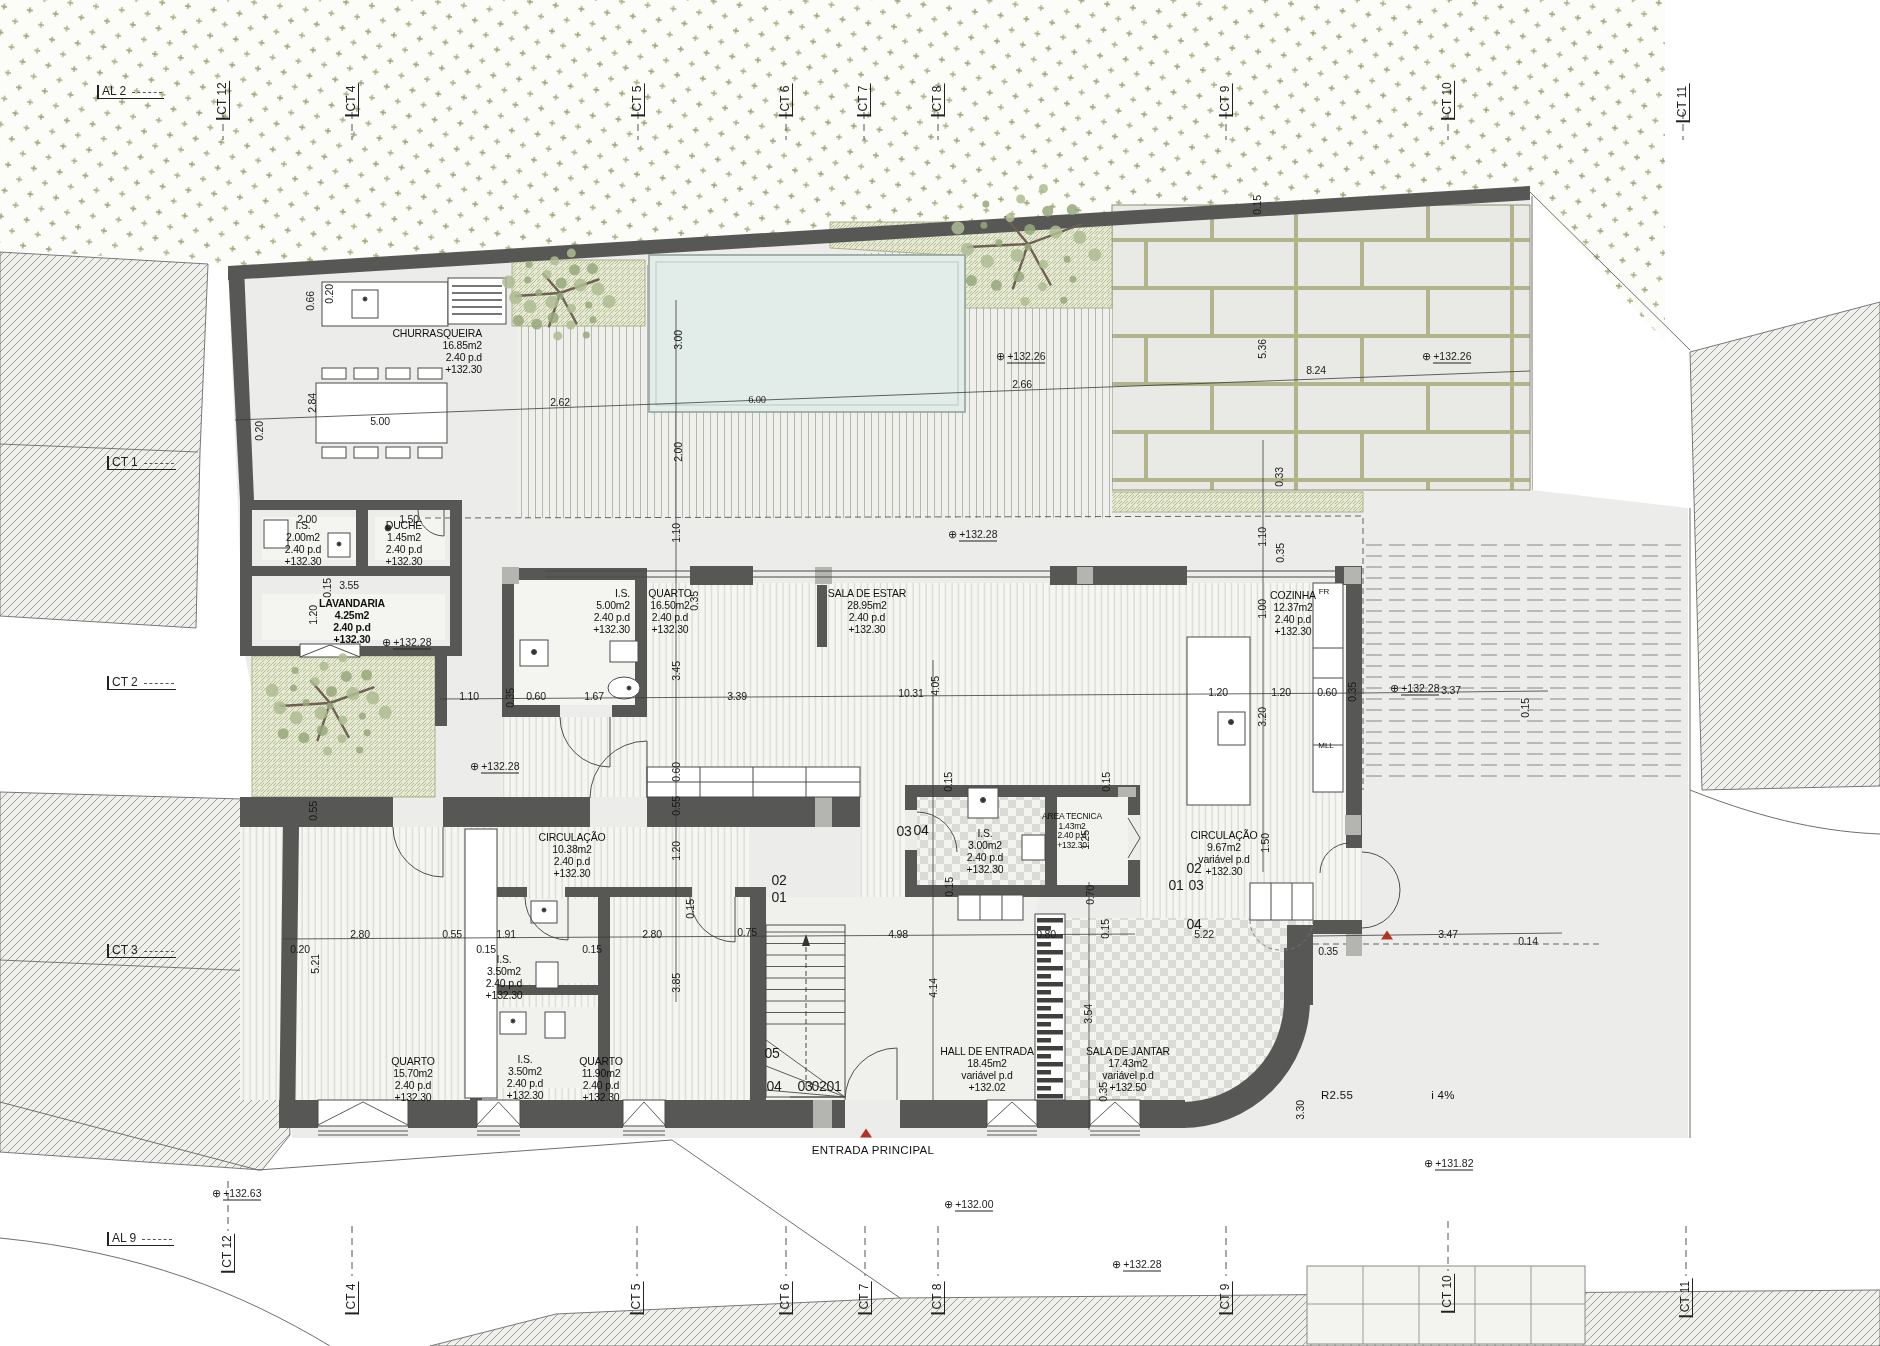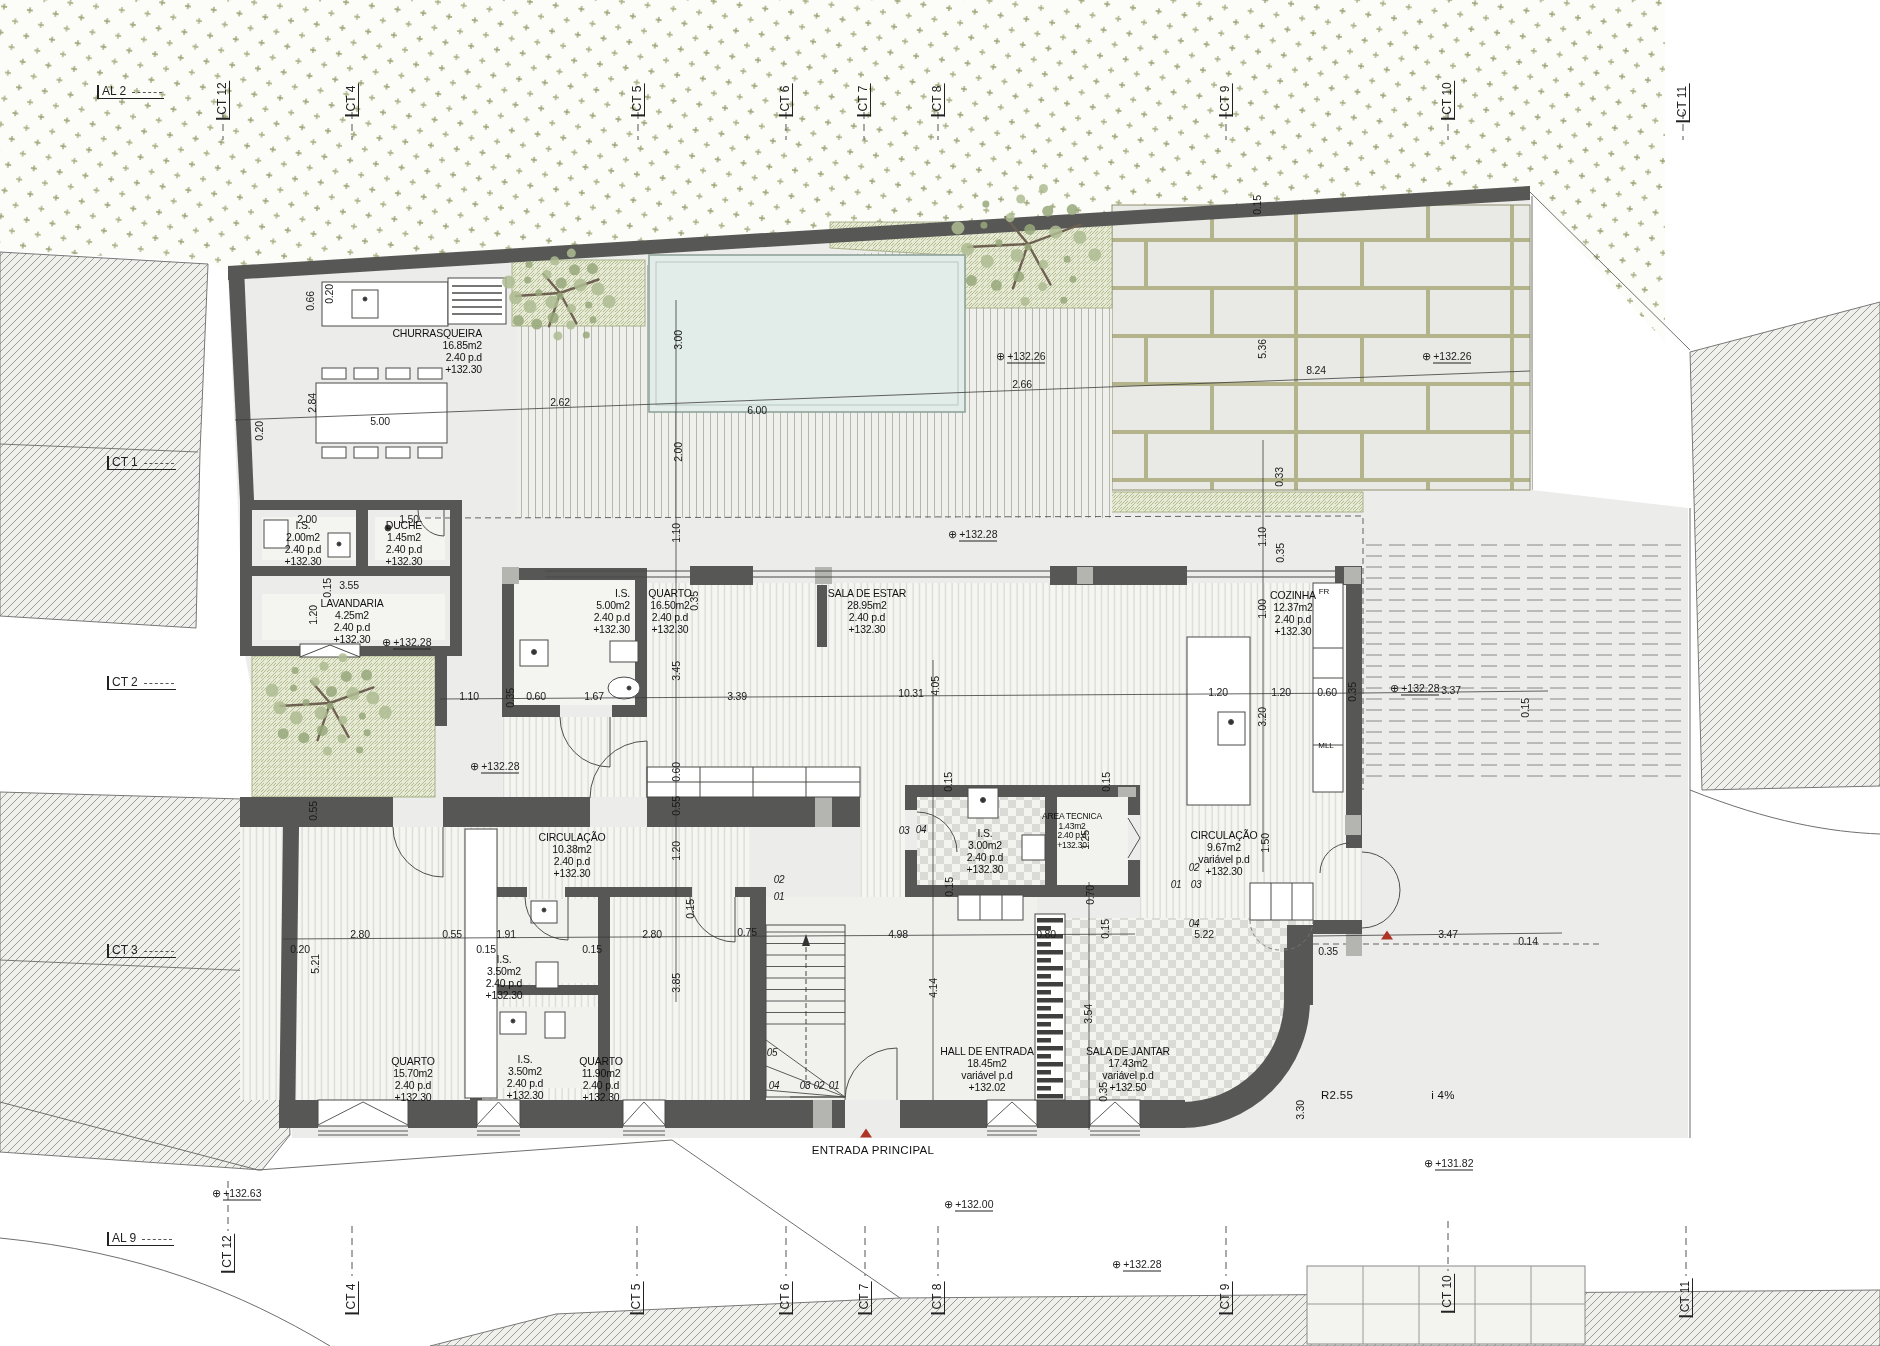--- a/index.html
+++ b/index.html
@@ -3,21 +3,21 @@
 <meta charset="utf-8">
 <style>
   html,body{margin:0;padding:0;background:#fff;}
   #root{position:relative;width:1880px;height:1346px;background:#ffffff;overflow:hidden;
         font-family:"Liberation Sans",sans-serif;}
   #gfx{position:absolute;left:0;top:0;}
   #textlayer{position:absolute;left:0;top:0;width:1880px;height:1346px;}
   .t{position:absolute;transform:translate(-50%,-50%);font:10.5px/1 "Liberation Sans",sans-serif;
      color:#1b1b1b;white-space:nowrap;letter-spacing:-0.2px;}
   .t.v{transform:translate(-50%,-50%) rotate(-90deg);}
-  .t.sm{font-size:10px;font-style:italic;}
+  .t.sm{font-size:14px;}
   .room{position:absolute;transform:translate(-50%,0);text-align:center;
         font:10.5px/1.14 "Liberation Sans",sans-serif;color:#111;white-space:nowrap;letter-spacing:-0.2px;}
   .room.right{transform:translate(-100%,0);text-align:right;}
   .room.small{font-size:8.5px;}
   .lvl{position:absolute;transform:translate(0,-50%);font:10.5px/1 "Liberation Sans",sans-serif;
        color:#1b1b1b;white-space:nowrap;}
   .lvl .sym{margin-right:2px;font-size:11px;}
   .lvl .val{border-bottom:1px solid #222;padding-bottom:1px;}
   .gl{position:absolute;font:12px/1 "Liberation Sans",sans-serif;color:#222;white-space:nowrap;
       border-left:2px solid #222;border-bottom:1px solid #222;padding:0 2px 1px 3px;}
@@ -534,21 +534,21 @@
         <div>2.00m2</div>
         <div>2.40 p.d</div>
         <div>+132.30</div>
       </div>
       <div class="room" style="left: 404px; top: 520px;">
         <div>DUCHE</div>
         <div>1.45m2</div>
         <div>2.40 p.d</div>
         <div>+132.30</div>
       </div>
-      <div class="room" style="left: 352px; top: 598px;">
+      <div class="room" style="left: 352px; top: 598px; font-weight: bold;">
         <div>LAVANDARIA</div>
         <div>4.25m2</div>
         <div>2.40 p.d</div>
         <div>+132.30</div>
       </div>
       <div class="room right" style="left: 630px; top: 588px;">
         <div>I.S.</div>
         <div>5.00m2</div>
         <div>2.40 p.d</div>
         <div>+132.30</div>
@@ -627,21 +627,21 @@
       </div>
       <div class="room" style="left: 1128px; top: 1046px;">
         <div>SALA DE JANTAR</div>
         <div>17.43m2</div>
         <div>variável p.d</div>
         <div>+132.50</div>
       </div>
       <span class="t v" style="left: 259px; top: 431px;">0.20</span>
       <span class="t" style="left: 380px; top: 409px; margin-top: 12px;">5.00</span>
       <span class="t" style="left: 560px; top: 402px;">2.62</span>
-      <span class="t" style="left: 757px; top: 410px;">6.00</span>
+      <span class="t" style="left: 757px; top: 400px; font-family: Liberation Serif, serif;">6.00</span>
       <span class="t" style="left: 1022px; top: 384px;">2.66</span>
       <span class="t" style="left: 1316px; top: 370px;">8.24</span>
       <span class="t v" style="left: 312px; top: 403px;">2.84</span>
       <span class="t v" style="left: 310px; top: 301px;">0.66</span>
       <span class="t v" style="left: 329px; top: 294px;">0.20</span>
       <span class="t v" style="left: 678px; top: 340px;">3.00</span>
       <span class="t v" style="left: 678px; top: 452px;">2.00</span>
       <span class="t v" style="left: 676px; top: 533px;">1.10</span>
       <span class="t v" style="left: 1262px; top: 349px;">5.36</span>
       <span class="t v" style="left: 1279px; top: 477px;">0.33</span>

